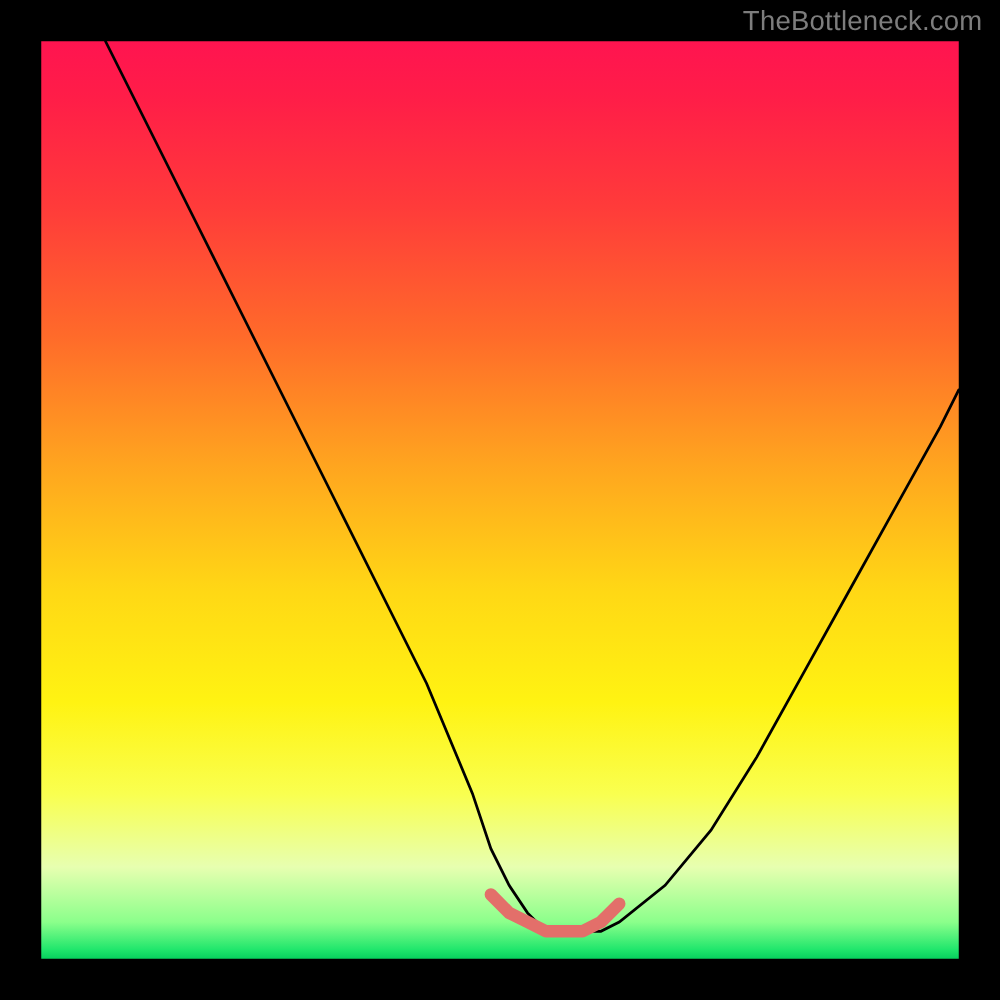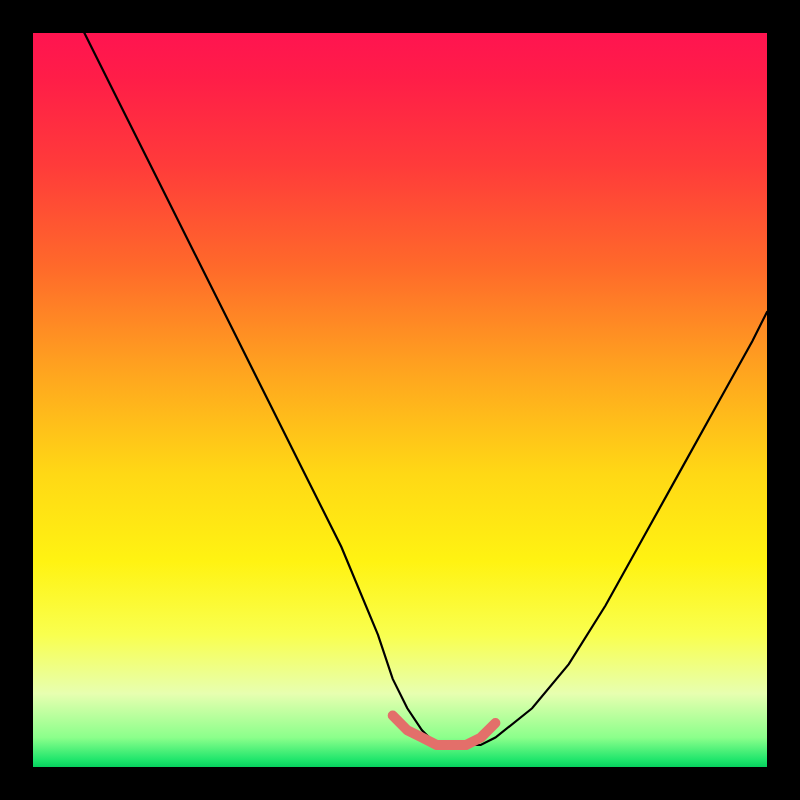--- a/index.html
+++ b/index.html
@@ -64,20 +64,21 @@
     top: 0;
     width: 734px;
     height: 734px;
     overflow: visible;
   }
 </style>
 </head>
 <body>
 
 <div class="frame">
+  <div class="watermark">TheBottleneck.com</div>
 
   <div class="plot-area">
     <div class="gradient-bg"></div>
     <svg class="curves" viewBox="0 0 734 734">
       <path id="path-curve" fill="none" stroke="#000000" stroke-width="2.2" stroke-linecap="round" d="M51.4 0.0 L88.1 73.4 L124.8 146.8 L161.5 220.2 L198.2 293.6 L234.9 367.0 L271.6 440.4 L308.3 513.8 L345.0 601.9 L359.7 645.9 L374.3 675.3 L389.0 697.3 L403.7 712.0 L418.4 712.0 L433.1 712.0 L447.7 712.0 L462.4 704.6 L499.1 675.3 L535.8 631.2 L572.5 572.5 L609.2 506.5 L645.9 440.4 L682.6 374.3 L719.3 308.3 L734.0 278.9"></path>
       <path id="path-marker" fill="none" stroke="#e36f6a" stroke-width="10" stroke-linecap="round" stroke-linejoin="round" d="M359.7 682.6 L374.3 697.3 L389.0 704.6 L403.7 712.0 L418.4 712.0 L433.1 712.0 L447.7 704.6 L462.4 690.0"></path>
     </svg>
   </div>
 </div>
 

